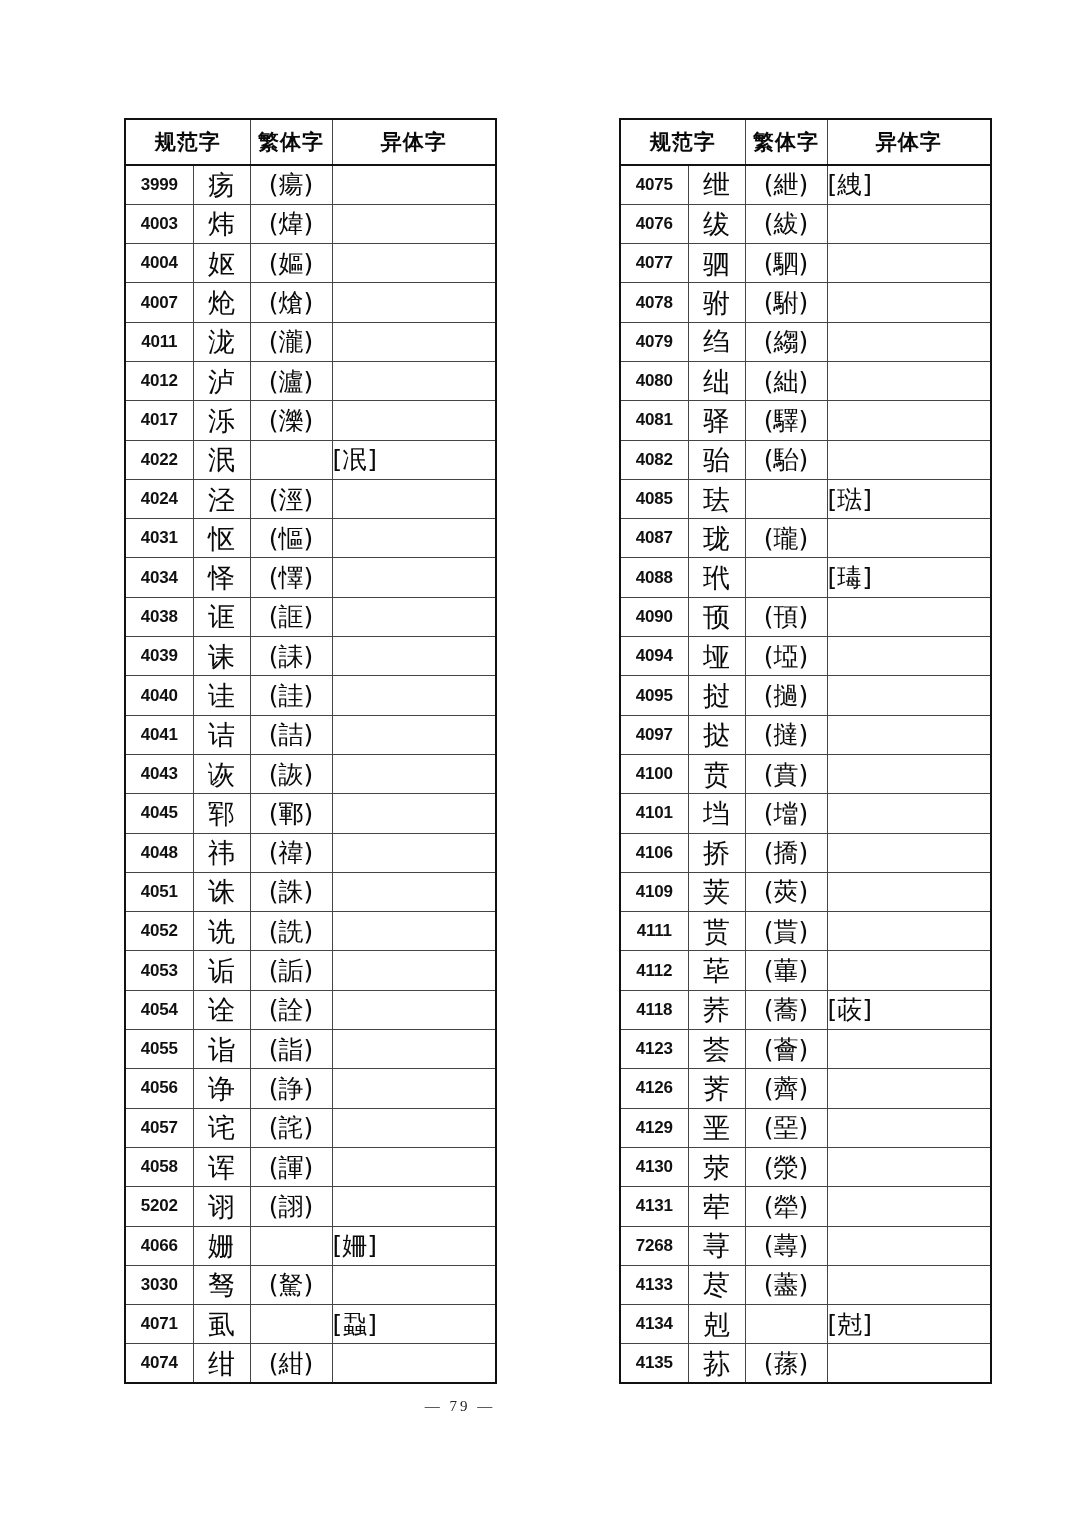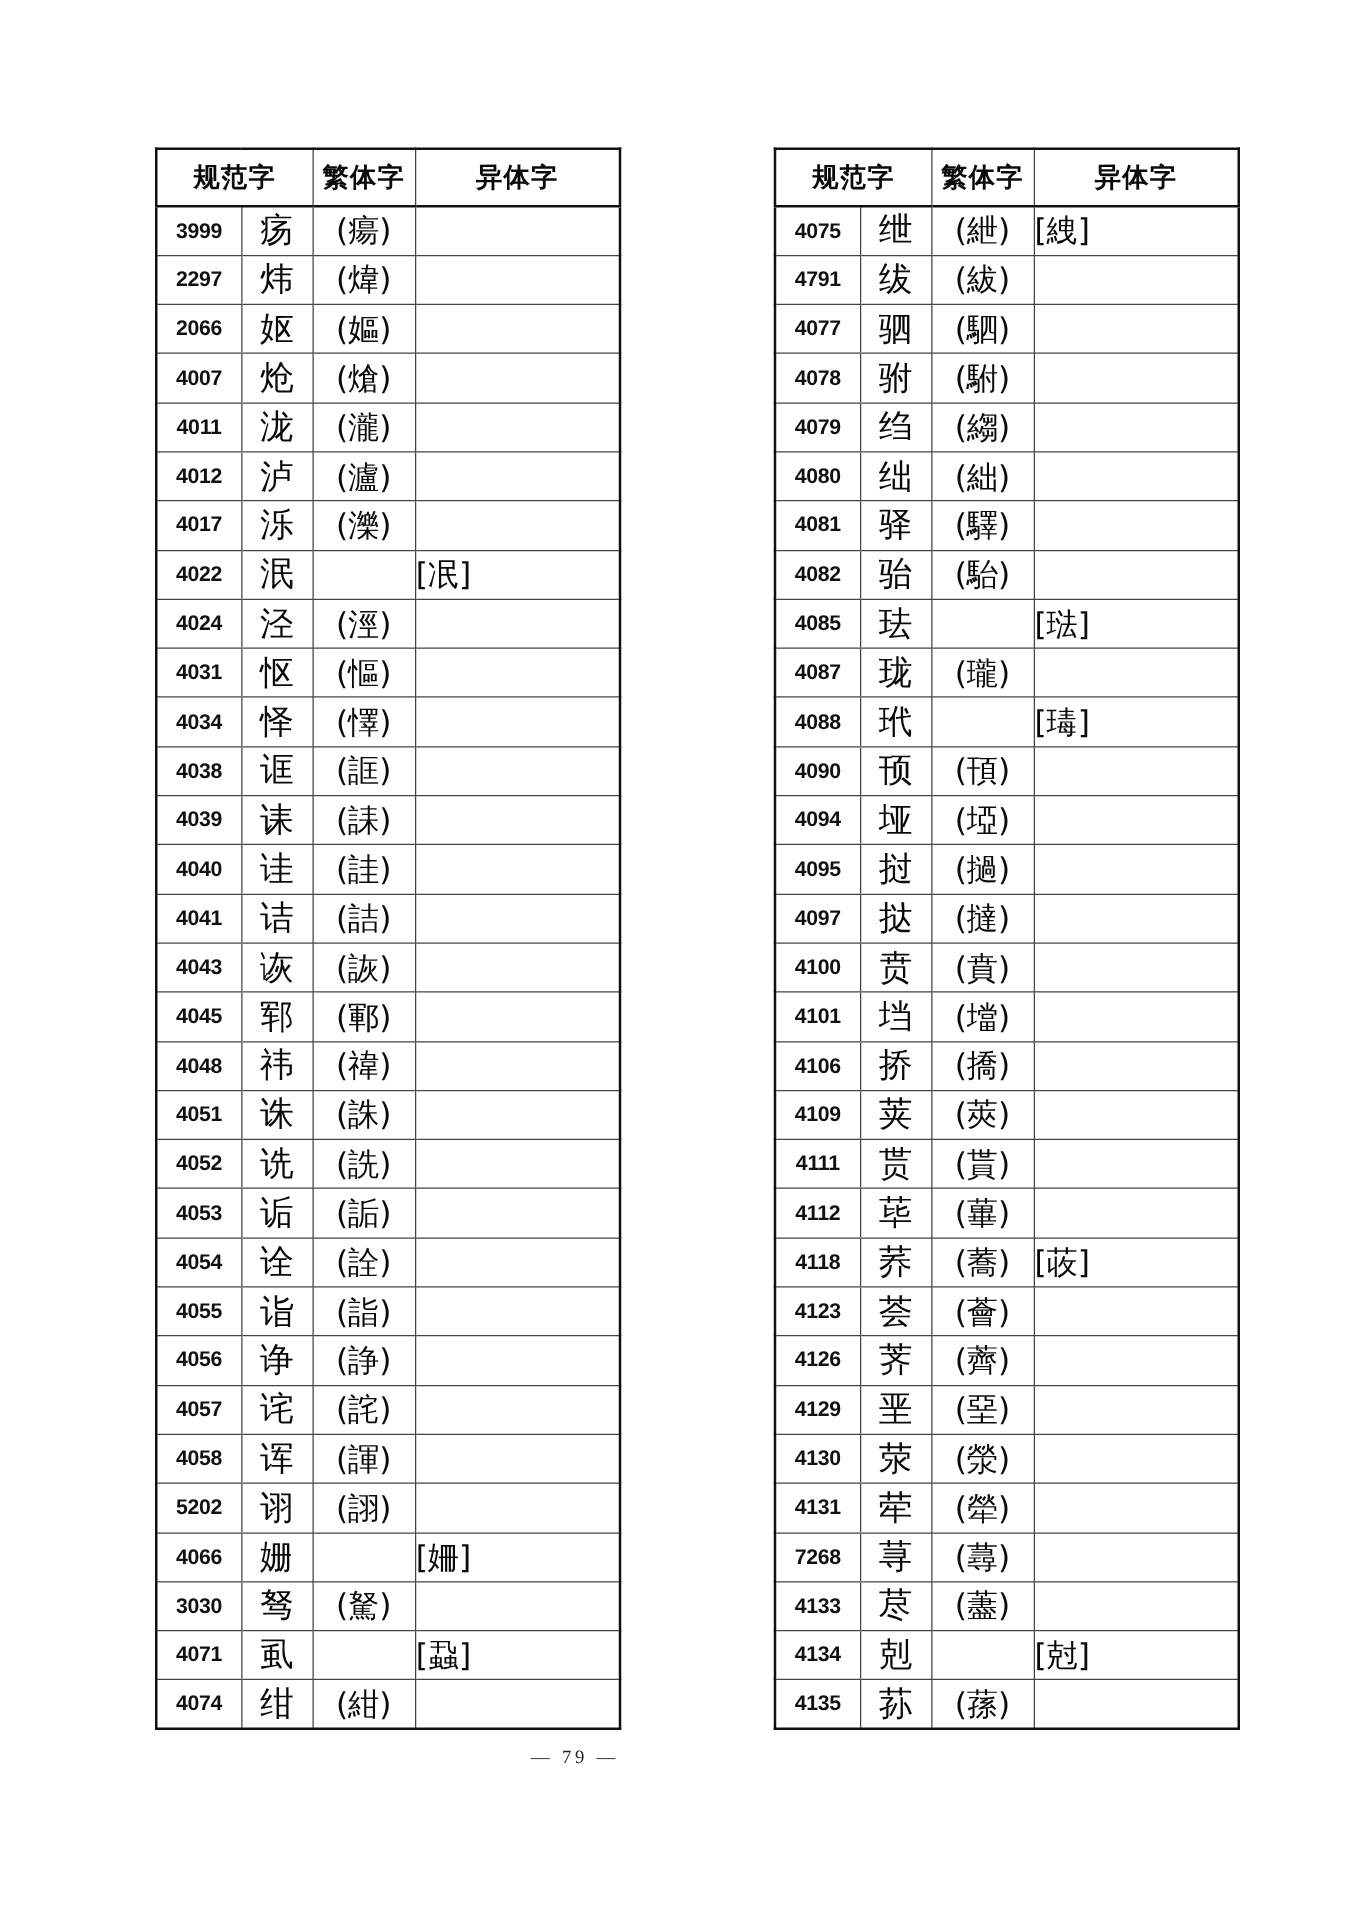--- a/index.html
+++ b/index.html
@@ -141,27 +141,27 @@
           </tr>
         </thead>
         <tbody id="left-body">
             <tr>
               <td class="num">3999</td>
               <td class="std">疡</td>
               <td class="trad">(瘍)</td>
               <td class="var"></td>
             </tr>
             <tr>
-              <td class="num">2297</td>
+              <td class="num">4003</td>
               <td class="std">炜</td>
               <td class="trad">(煒)</td>
               <td class="var"></td>
             </tr>
             <tr>
-              <td class="num">2066</td>
+              <td class="num">4004</td>
               <td class="std">妪</td>
               <td class="trad">(嫗)</td>
               <td class="var"></td>
             </tr>
             <tr>
               <td class="num">4007</td>
               <td class="std">炝</td>
               <td class="trad">(熗)</td>
               <td class="var"></td>
             </tr>
@@ -347,21 +347,21 @@
           </tr>
         </thead>
         <tbody id="right-body">
             <tr>
               <td class="num">4075</td>
               <td class="std">绁</td>
               <td class="trad">(紲)</td>
               <td class="var">[絏]</td>
             </tr>
             <tr>
-              <td class="num">4791</td>
+              <td class="num">4076</td>
               <td class="std">绂</td>
               <td class="trad">(紱)</td>
               <td class="var"></td>
             </tr>
             <tr>
               <td class="num">4077</td>
               <td class="std">驷</td>
               <td class="trad">(駟)</td>
               <td class="var"></td>
             </tr>

